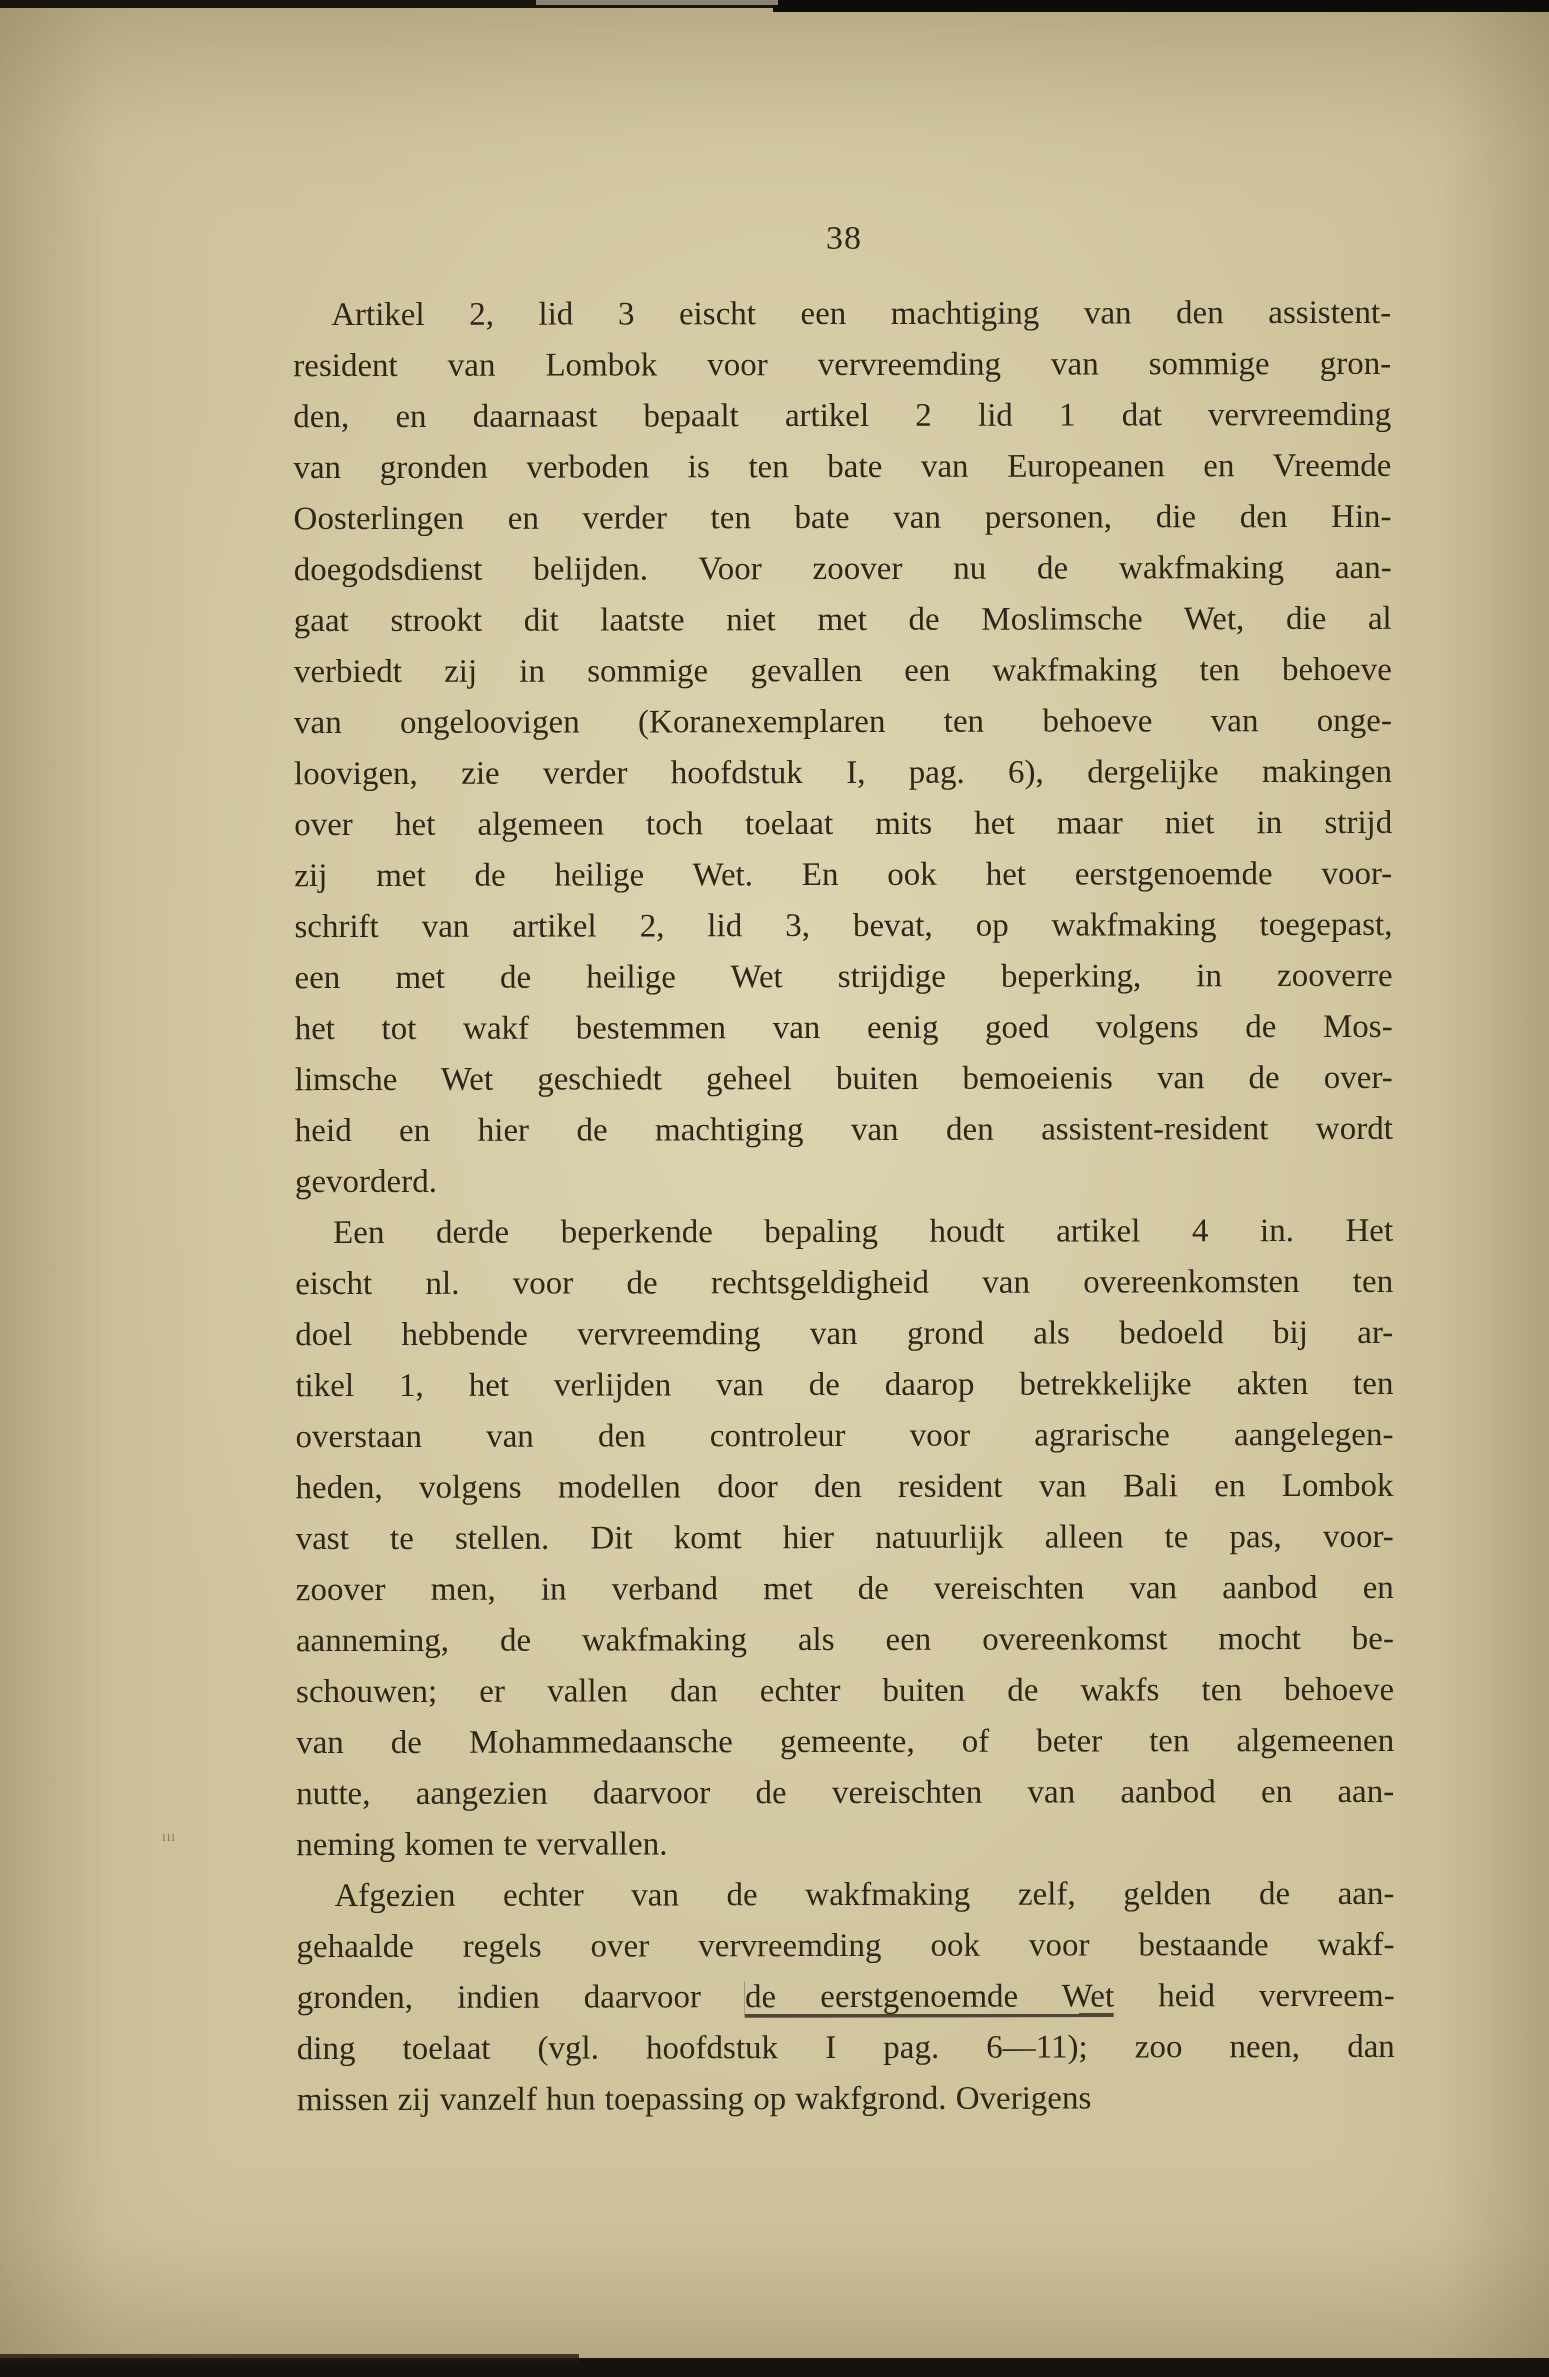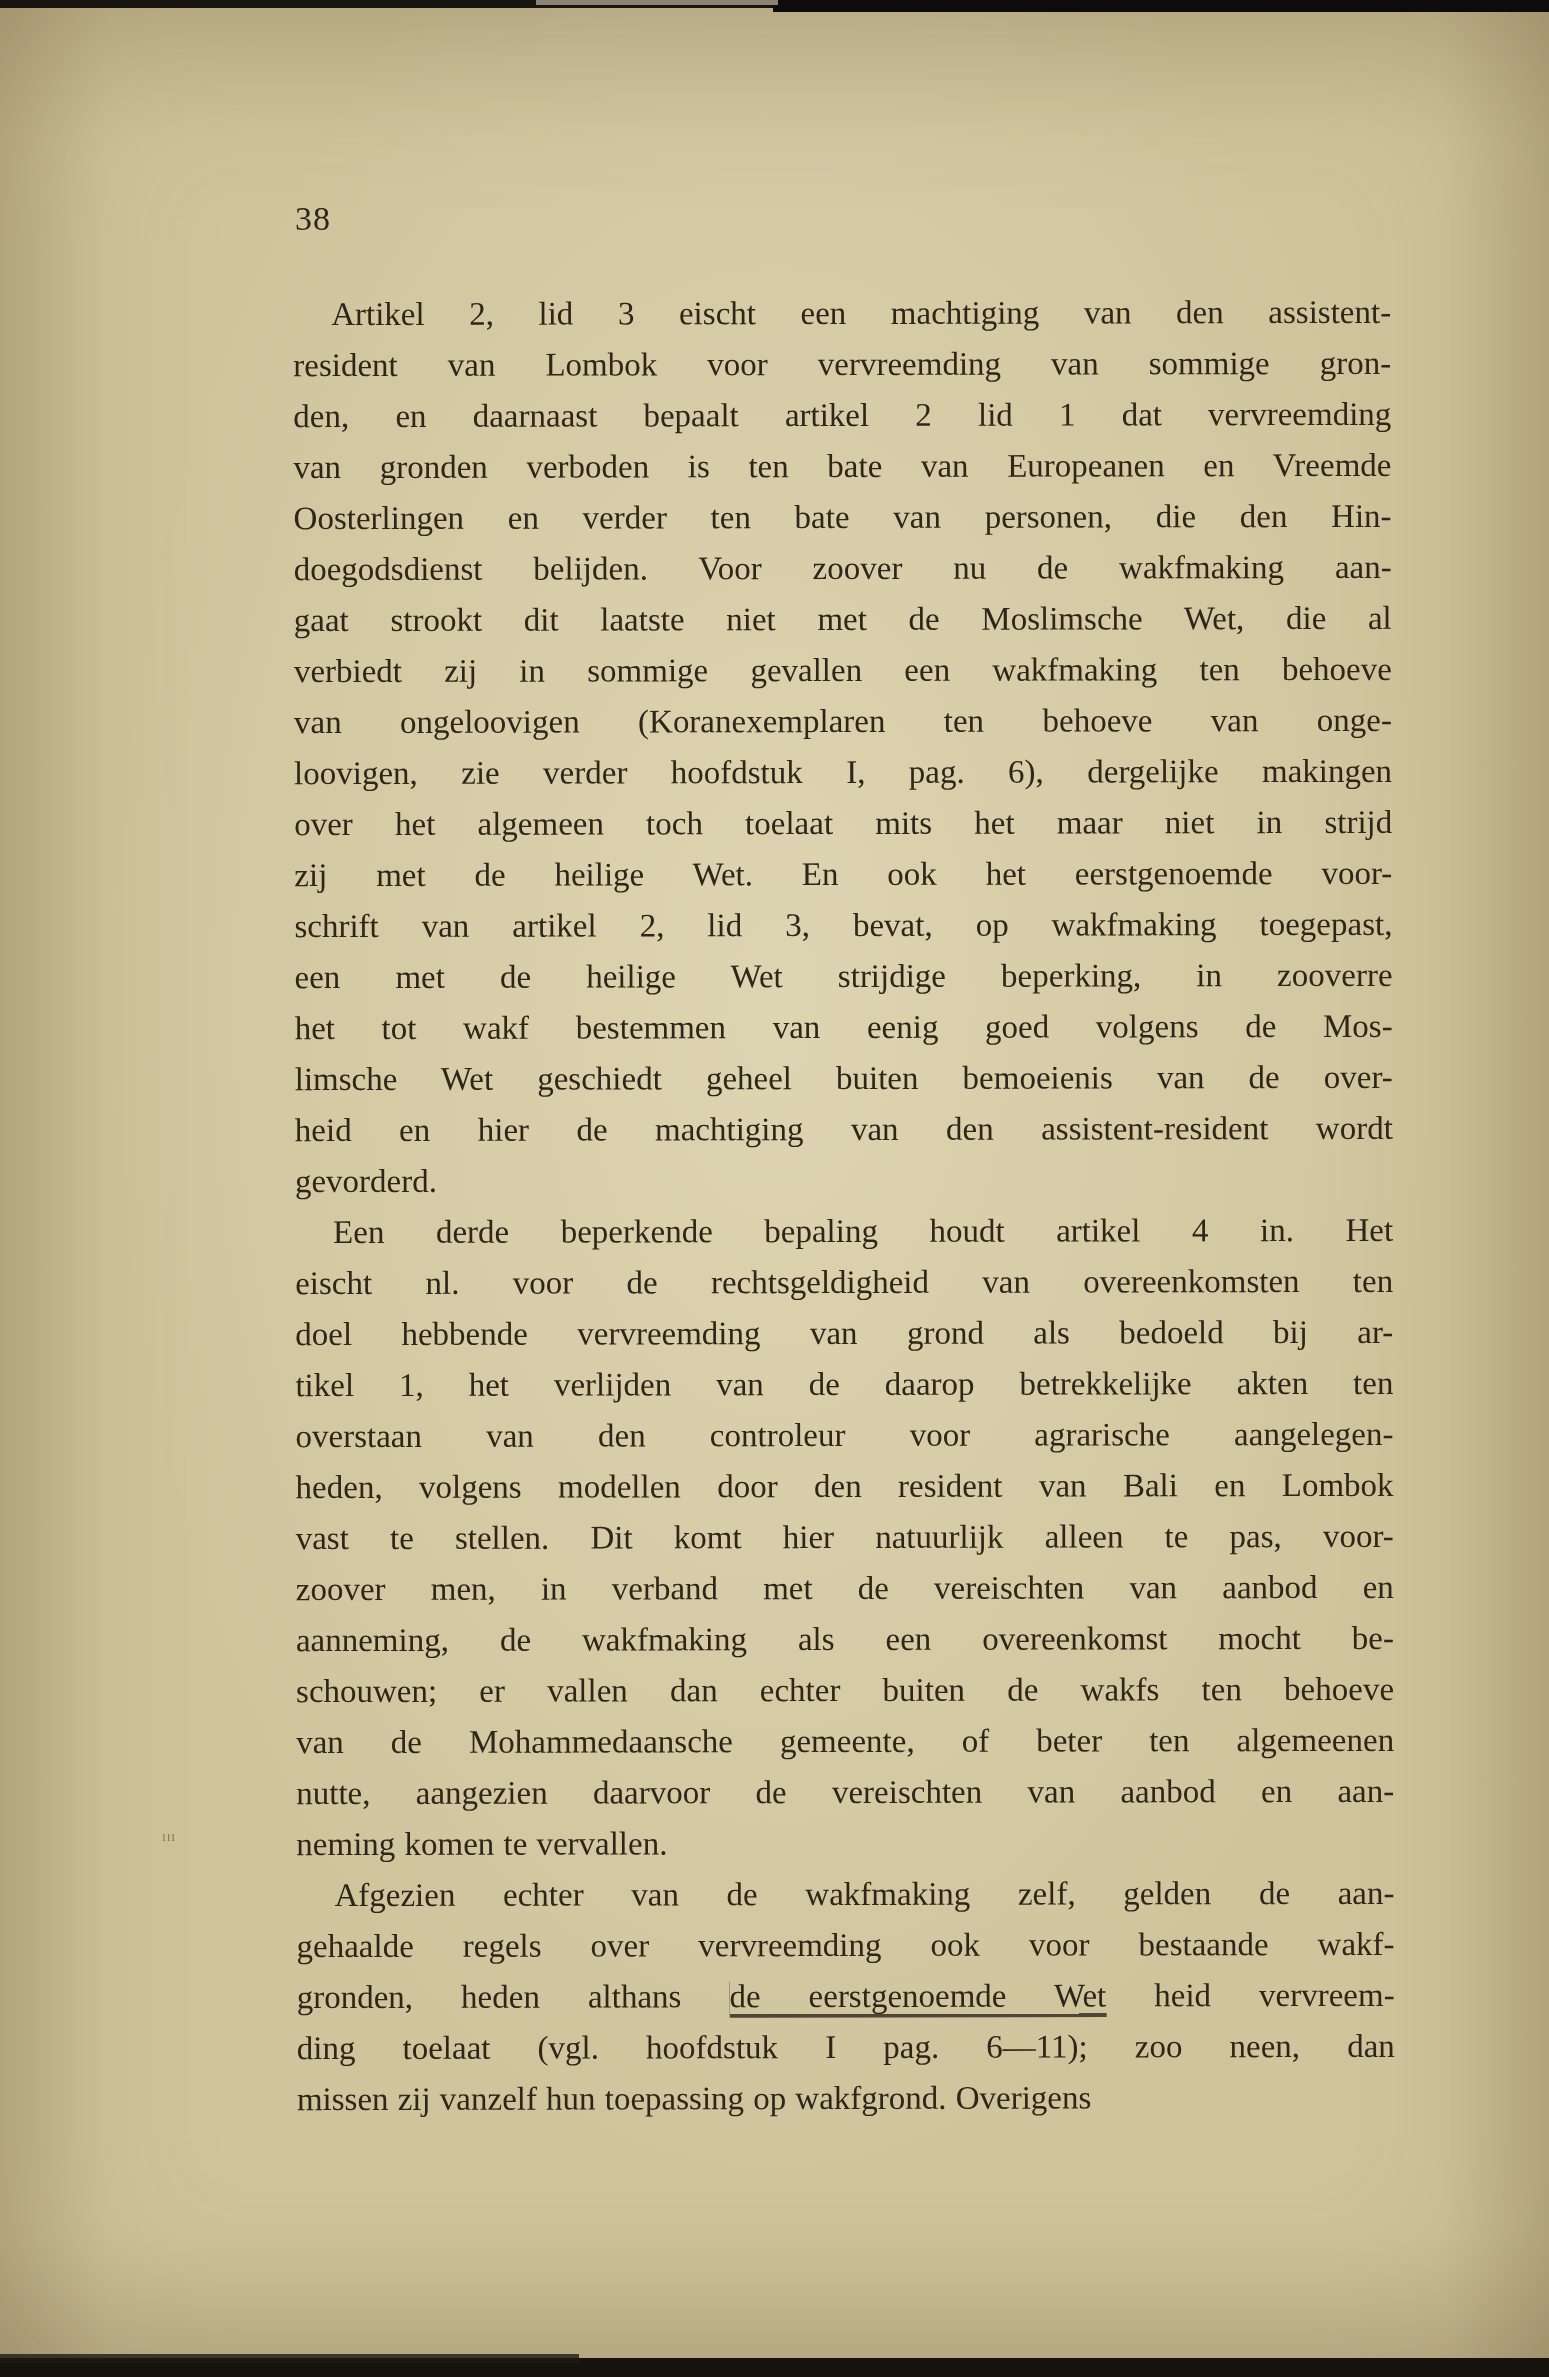--- a/index.html
+++ b/index.html
@@ -17,22 +17,22 @@
     color:#2d2619;
   }
   .edge { position:absolute; }
   .edge-top-left   { left:0;    top:0; width:780px;  height:8.1px;  background:#181510; }
   .edge-top-right  { left:773px;top:0; width:776px;  height:11.8px; background:#0d0c0a; }
   .edge-top-gray   { left:536px;top:0; width:242px;  height:5.4px;  background:#8b8474; }
   .edge-bottom     { left:0; bottom:0; width:1550px; height:19px; background:#16130e; }
   .edge-bottom-2   { left:0; bottom:14.5px; width:579px; height:8.1px; background:rgba(30,26,18,0.8); }
 
   .page-number {
-    position:absolute; left:295px; top:201px; width:1098px;
-    font-size:34px; line-height:36px;
+    position:absolute; left:295px; top:220px; width:1098px;
+    text-align:center; font-size:34px; line-height:36px;
     letter-spacing:0.9px;
   }
   .margin-mark {
     position:absolute; left:162px; top:1829px;
     font-size:13.6px; color:rgba(70,60,45,0.55);
     letter-spacing:0.9px;
   }
   .text-block {
     position:absolute; left:295px; top:288px; width:1098px;
     font-size:33px; line-height:51px;
@@ -96,19 +96,19 @@
         <div class="line">zoover men, in verband met de vereischten van aanbod en</div>
         <div class="line">aanneming, de wakfmaking als een overeenkomst mocht be-</div>
         <div class="line">schouwen; er vallen dan echter buiten de wakfs ten behoeve</div>
         <div class="line">van de Mohammedaansche gemeente, of beter ten algemeenen</div>
         <div class="line">nutte, aangezien daarvoor de vereischten van aanbod en aan-</div>
         <div class="line last">neming komen te vervallen.</div>
       </div>
       <div class="paragraph">
         <div class="line first">Afgezien echter van de wakfmaking zelf, gelden de aan-</div>
         <div class="line">gehaalde regels over vervreemding ook voor bestaande wakf-</div>
-        <div class="line"><span>gronden, heden althans </span><span class="pencil-underline">de eerstgenoemde Wet</span><span> heid vervreem-</span></div>
+        <div class="line"><span>gronden, indien daarvoor </span><span class="pencil-underline">de eerstgenoemde Wet</span><span> heid vervreem-</span></div>
         <div class="line">ding toelaat (vgl. hoofdstuk I pag. 6—11); zoo neen, dan</div>
         <div class="line last">missen zij vanzelf hun toepassing op wakfgrond. Overigens</div>
       </div>
     </div>
 </div>
 
 
 </body></html>

